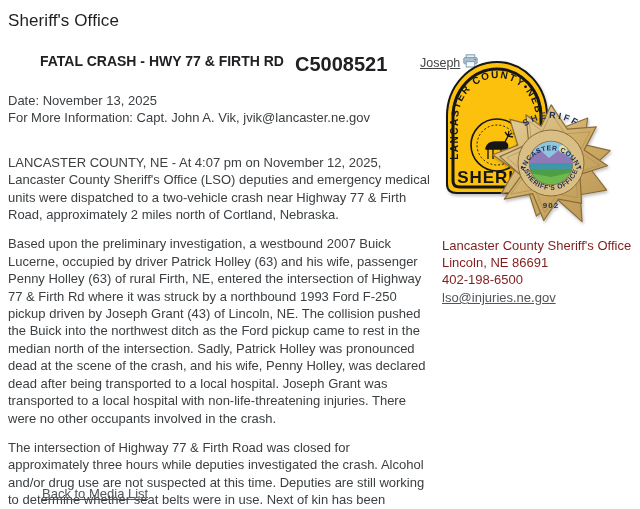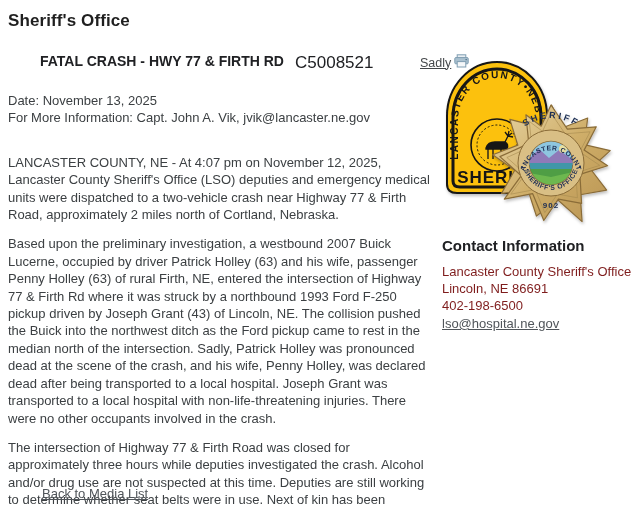--- a/index.html
+++ b/index.html
@@ -8,36 +8,36 @@
     position: relative;
     background: #ffffff;
     font-family: "Liberation Sans", sans-serif;
     color: #3c4043;
     overflow: hidden;
   }
   .page-title {
     position: absolute;
     left: 8px; top: 11px;
     font-size: 17px;
-    font-weight: bold;
+    font-weight: normal;
     color: #1f1f1f;
     letter-spacing: 0.1px;
   }
   .headline-row {
     position: absolute;
     left: 20px; top: 53px;
     width: 430px; height: 18px; margin-left: 20px;
   }
   .headline {
     position: absolute; left: 0; top: 0;
     font-size: 14px; font-weight: bold; color: #202124;
   }
   .case-number {
     position: absolute; left: 255px; top: 0;
-    font-size: 17px; font-weight: normal; color: #202124;
+    font-size: 20px; font-weight: bold; color: #202124;
   }
   .print-link {
     position: absolute; left: 380px; top: 1px;
     font-size: 12.5px; color: #44474a;
     text-decoration: underline;
     display: inline-flex; align-items: center; gap: 3px;
     cursor: pointer;
   }
   .print-icon { display: inline-block; }
   .article {
@@ -84,21 +84,21 @@
 </style>
 </head>
 <body>
 
 <div class="page-title">Sheriff's Office</div>
 
 <div class="headline-row">
   <span class="headline">FATAL CRASH - HWY 77 &amp; FIRTH RD</span>
   <span class="case-number">C5008521</span>
   <a class="print-link">
-    <span>Sadly</span>
+    <span>Joseph</span>
     <span class="print-icon">
       <svg width="15" height="14" viewBox="0 0 15 14">
         <rect x="3.2" y="0.8" width="8.6" height="3.4" fill="#e8eef2" stroke="#7f9db1" stroke-width="1"></rect>
         <rect x="0.8" y="3.6" width="13.4" height="6.2" rx="1" fill="#a9c0cf" stroke="#7f9db1" stroke-width="1"></rect>
         <rect x="3.2" y="7.6" width="8.6" height="5.4" fill="#f4f7f9" stroke="#7f9db1" stroke-width="1"></rect>
         <rect x="11.4" y="5" width="1.6" height="1.2" fill="#5c7d94"></rect>
       </svg>
     </span>
   </a>
 </div>
@@ -183,18 +183,17 @@
         <textPath href="#ringBotArc" startOffset="50%" text-anchor="middle">SHERIFF'S OFFICE</textPath>
       </text>
       <circle cx="-29" cy="4" r="1.1" fill="#1c2d52"></circle>
       <circle cx="29" cy="4" r="1.1" fill="#1c2d52"></circle>
       <text x="0" y="45" text-anchor="middle" font-family="Liberation Sans, sans-serif" font-size="8" font-weight="bold" fill="#1c2d52" letter-spacing="1">902</text>
     </g>
   </svg>
 </div>
 
 <div class="contact">
-  <div class="contact-heading">Contact Information</div>
   <div class="contact-line">Lancaster County Sheriff's Office</div>
   <div class="contact-line">Lincoln, NE 86691</div>
   <div class="contact-line">402-198-6500</div>
-  <a class="contact-email">lso@hospital.ne.gov</a>
+  <a class="contact-email">lso@injuries.ne.gov</a>
 </div>
 
 </body></html>

